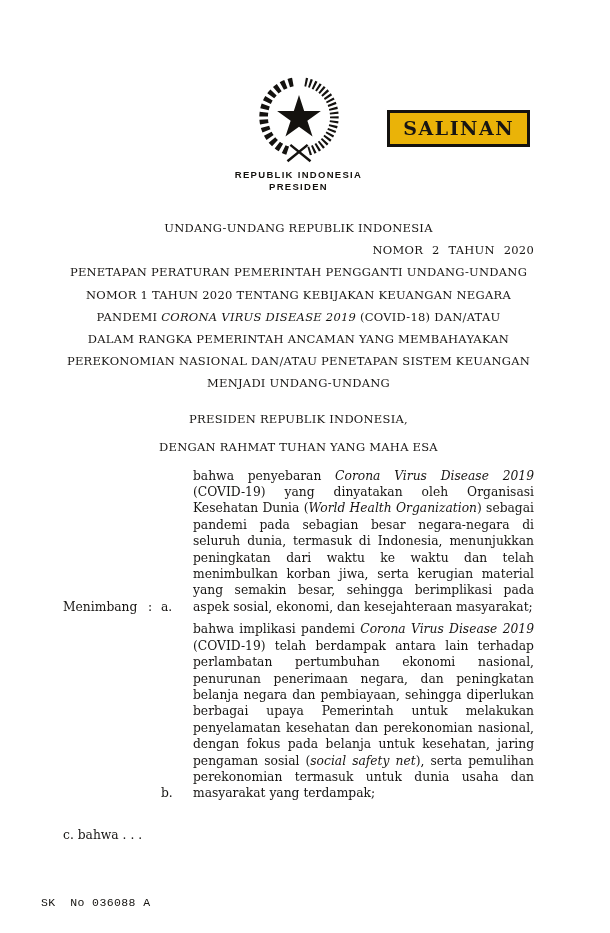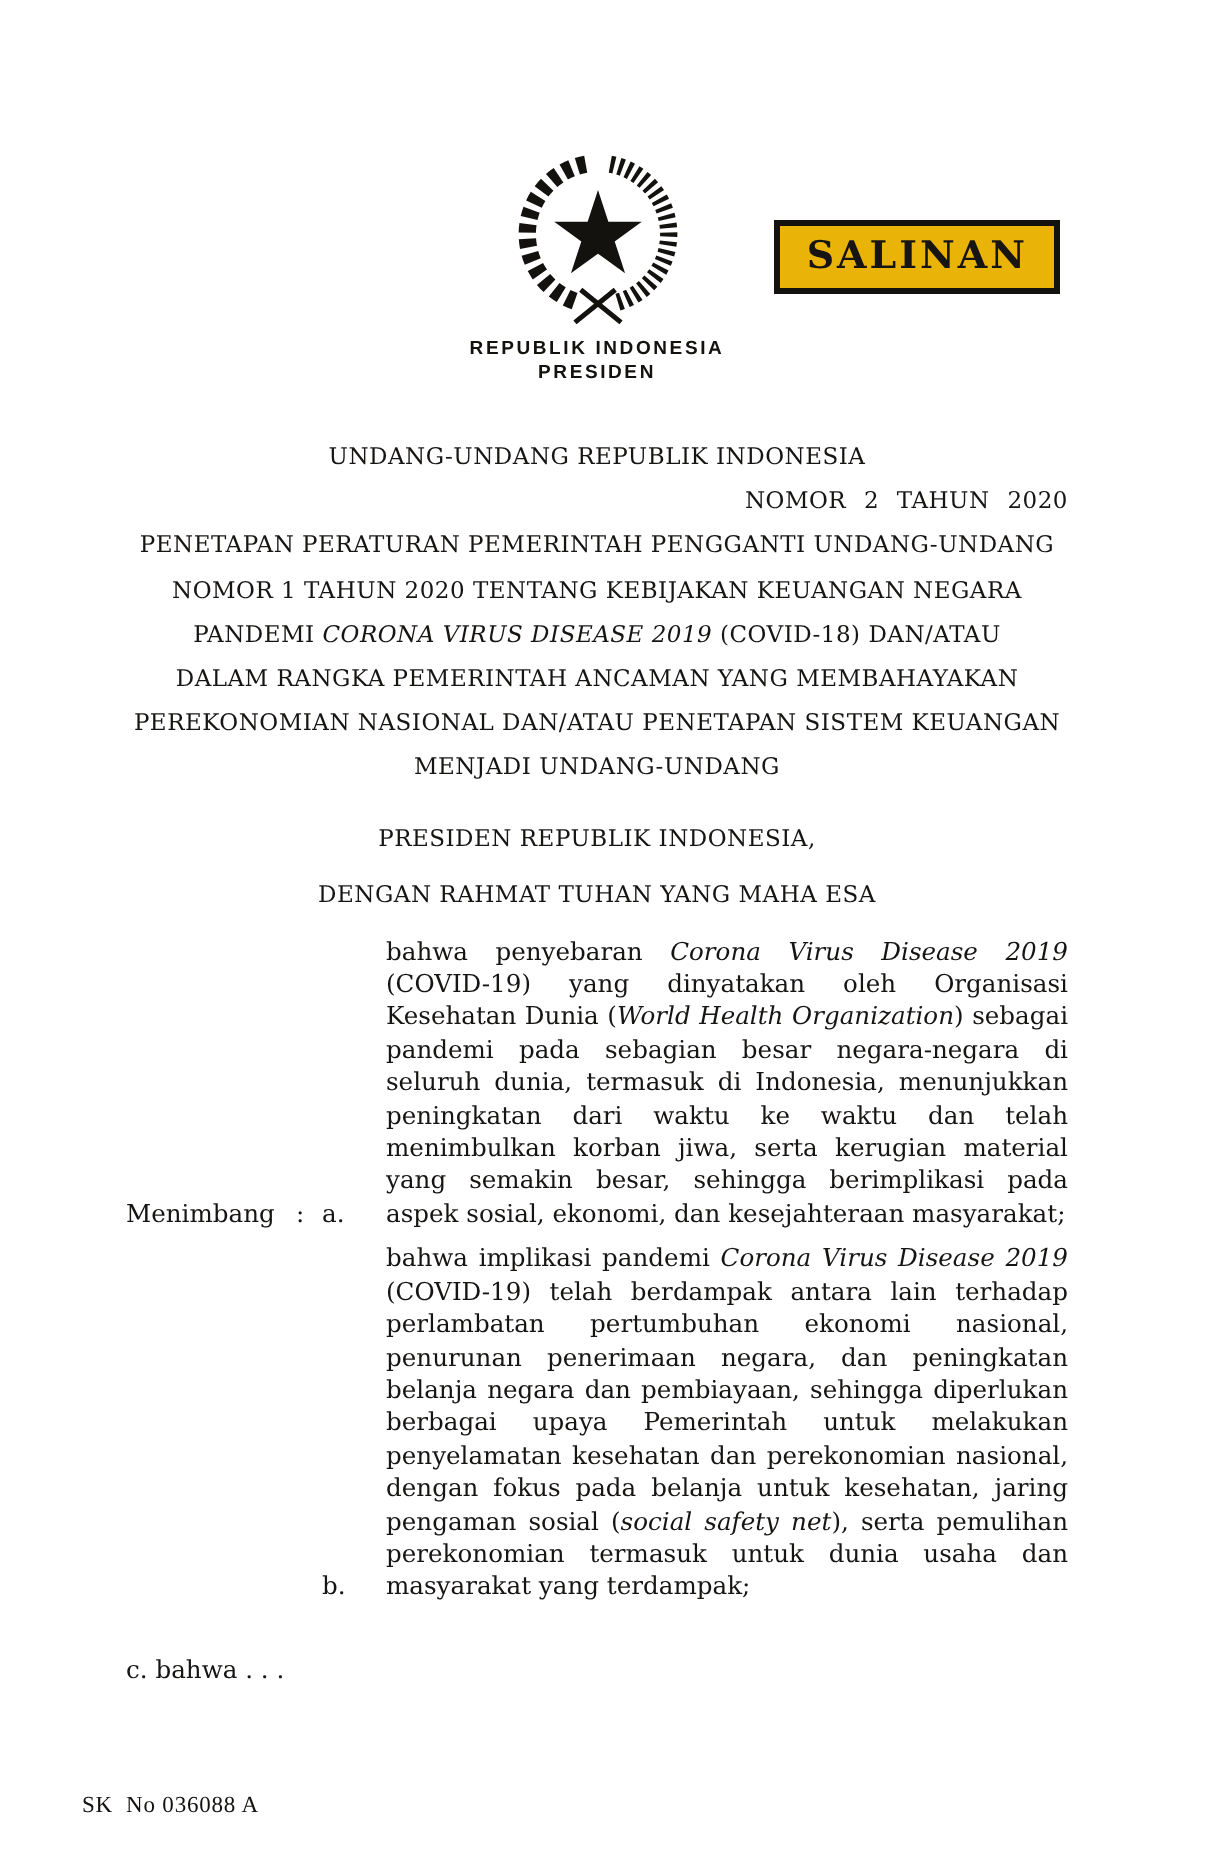--- a/index.html
+++ b/index.html
@@ -46,21 +46,21 @@
   .c-label{width:85px;flex:0 0 85px;}
   .c-colon{width:13px;flex:0 0 13px;}
   .c-marker{width:32px;flex:0 0 32px;}
   .c-text{flex:1 1 auto;text-align:justify;}
   .catchword{
     margin-top:26px;text-align:left;
     font-size:12.3px;padding-right:4px;white-space:pre;
   }
   .footer{
     position:absolute;left:41px;bottom:24px;
-    font-family:Liberation Serif, serif;
+    font-family:Liberation Mono, monospace;
     font-size:11.5px;letter-spacing:0.4px;white-space:pre;color:#14120f;
   }
   i{font-style:italic;}
 </style>
 </head>
 <body>
 
 <div class="page">
 
   <div class="salinan">

